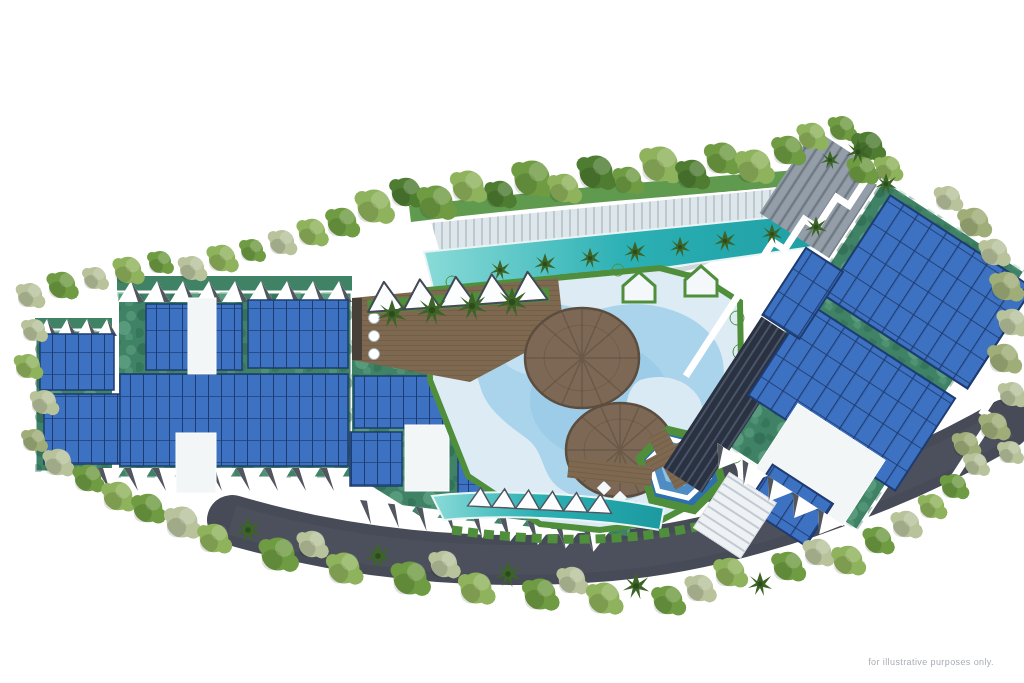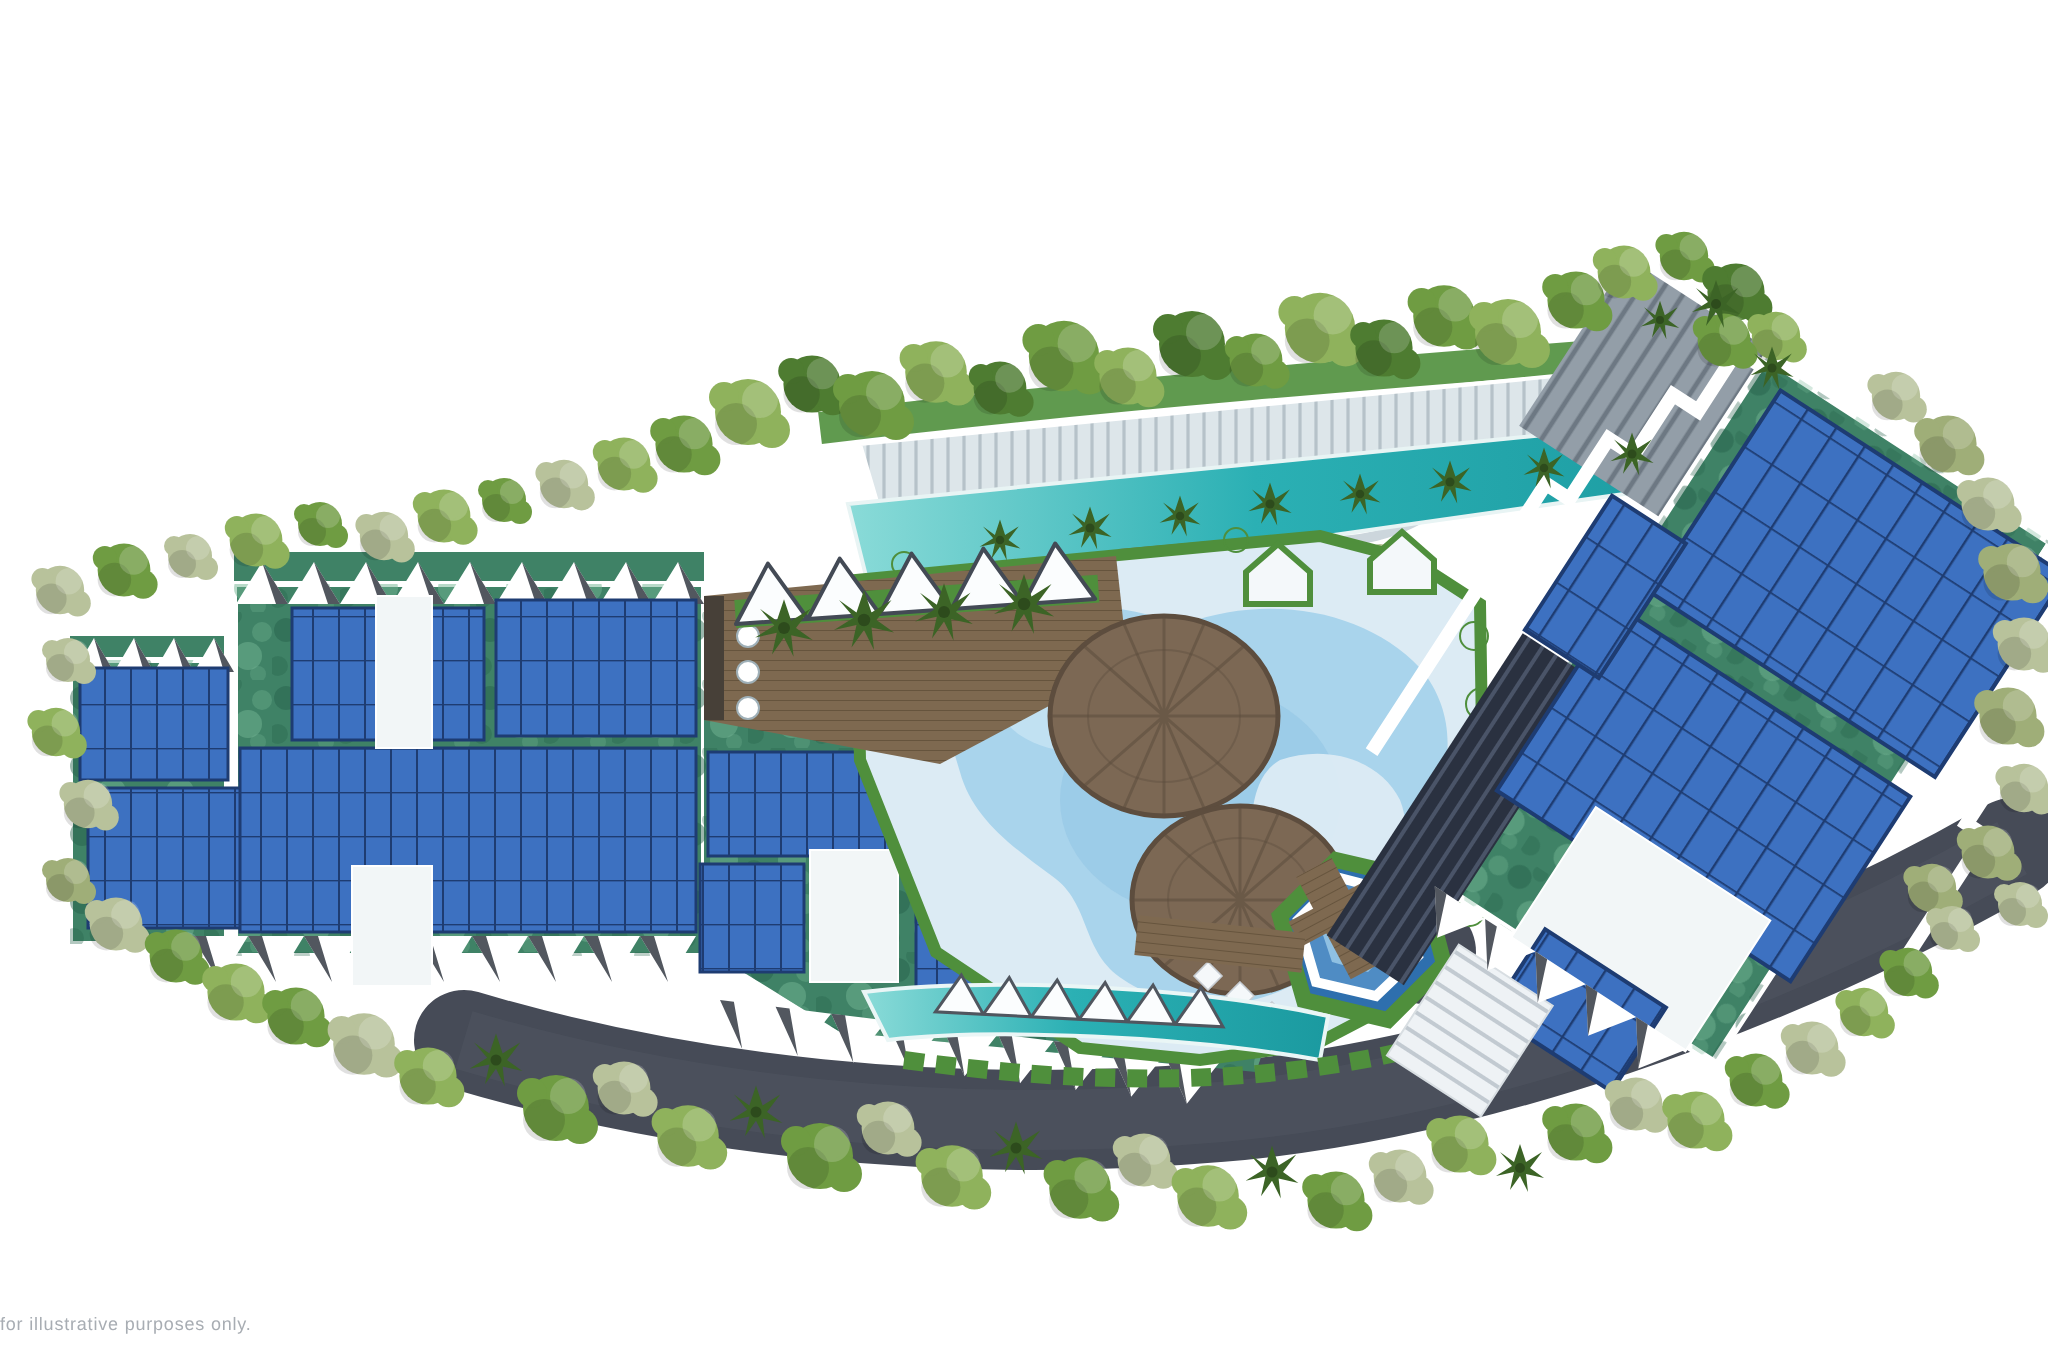--- a/index.html
+++ b/index.html
@@ -1,19 +1,19 @@
 <!DOCTYPE html>
 <html style="--c-panel: #3d71c1; --c-panelGrid: #1e3c72; --c-roof: #3f8266; --c-hedge: #4f8f3c; --c-treeGreen: #6f9c42; --c-treeLight: #8fb25c; --c-treeDark: #4e7c31; --c-sage: #b8c29b; --c-sageDark: #9fae78; --c-palm: #3c6426; --c-road: #464b57; --c-water: #a9d4ec; --c-waterDeep: #8fc3e4; --c-poolDeep: #2e6fae; --c-deck: #dcebf4; --c-teal: #2bb0b4; --c-tealLight: #8adbd8; --c-wood: #7e6950; --c-woodDark: #66543d; --c-canopy: #7c6854; --c-canopyDark: #5d4d3e; --c-facade: #2a3140; --c-caption: #a8adb3;"><head>
 <meta charset="utf-8">
 <style>
   html,body{margin:0;padding:0;background:#fff;}
   .stage{position:relative;width:1024px;height:683px;background:#fff;overflow:hidden;
          font-family:"Liberation Sans",sans-serif;}
   .stage svg{display:block}
-  .caption{position:absolute;left:0;right:30px;bottom:16px;text-align:left;
+  .caption{position:absolute;left:0;right:30px;bottom:16px;text-align:right;
            font-size:9px;letter-spacing:.4px;color:var(--c-caption,#a8adb3);}
   
   .t1{fill:var(--c-treeGreen,#6f9c42)} .t2{fill:var(--c-treeLight,#8fb25c)}
   .t3{fill:var(--c-treeDark,#4e7c31)} .t4{fill:var(--c-sage,#b8c29b)}
   .t5{fill:var(--c-sageDark,#9fae78)} .tp{fill:var(--c-palm,#3c6426)}
   .roofF{fill:var(--c-roof,#3f8266)}
   .mot{fill:url(#mottle)}
   .arr{fill:url(#cells);stroke:var(--c-panelGrid,#1e3c72);stroke-width:1.5}
   .arrR{fill:url(#cellsR);stroke:var(--c-panelGrid,#1e3c72);stroke-width:2}
   .teeth{fill:#fff}

